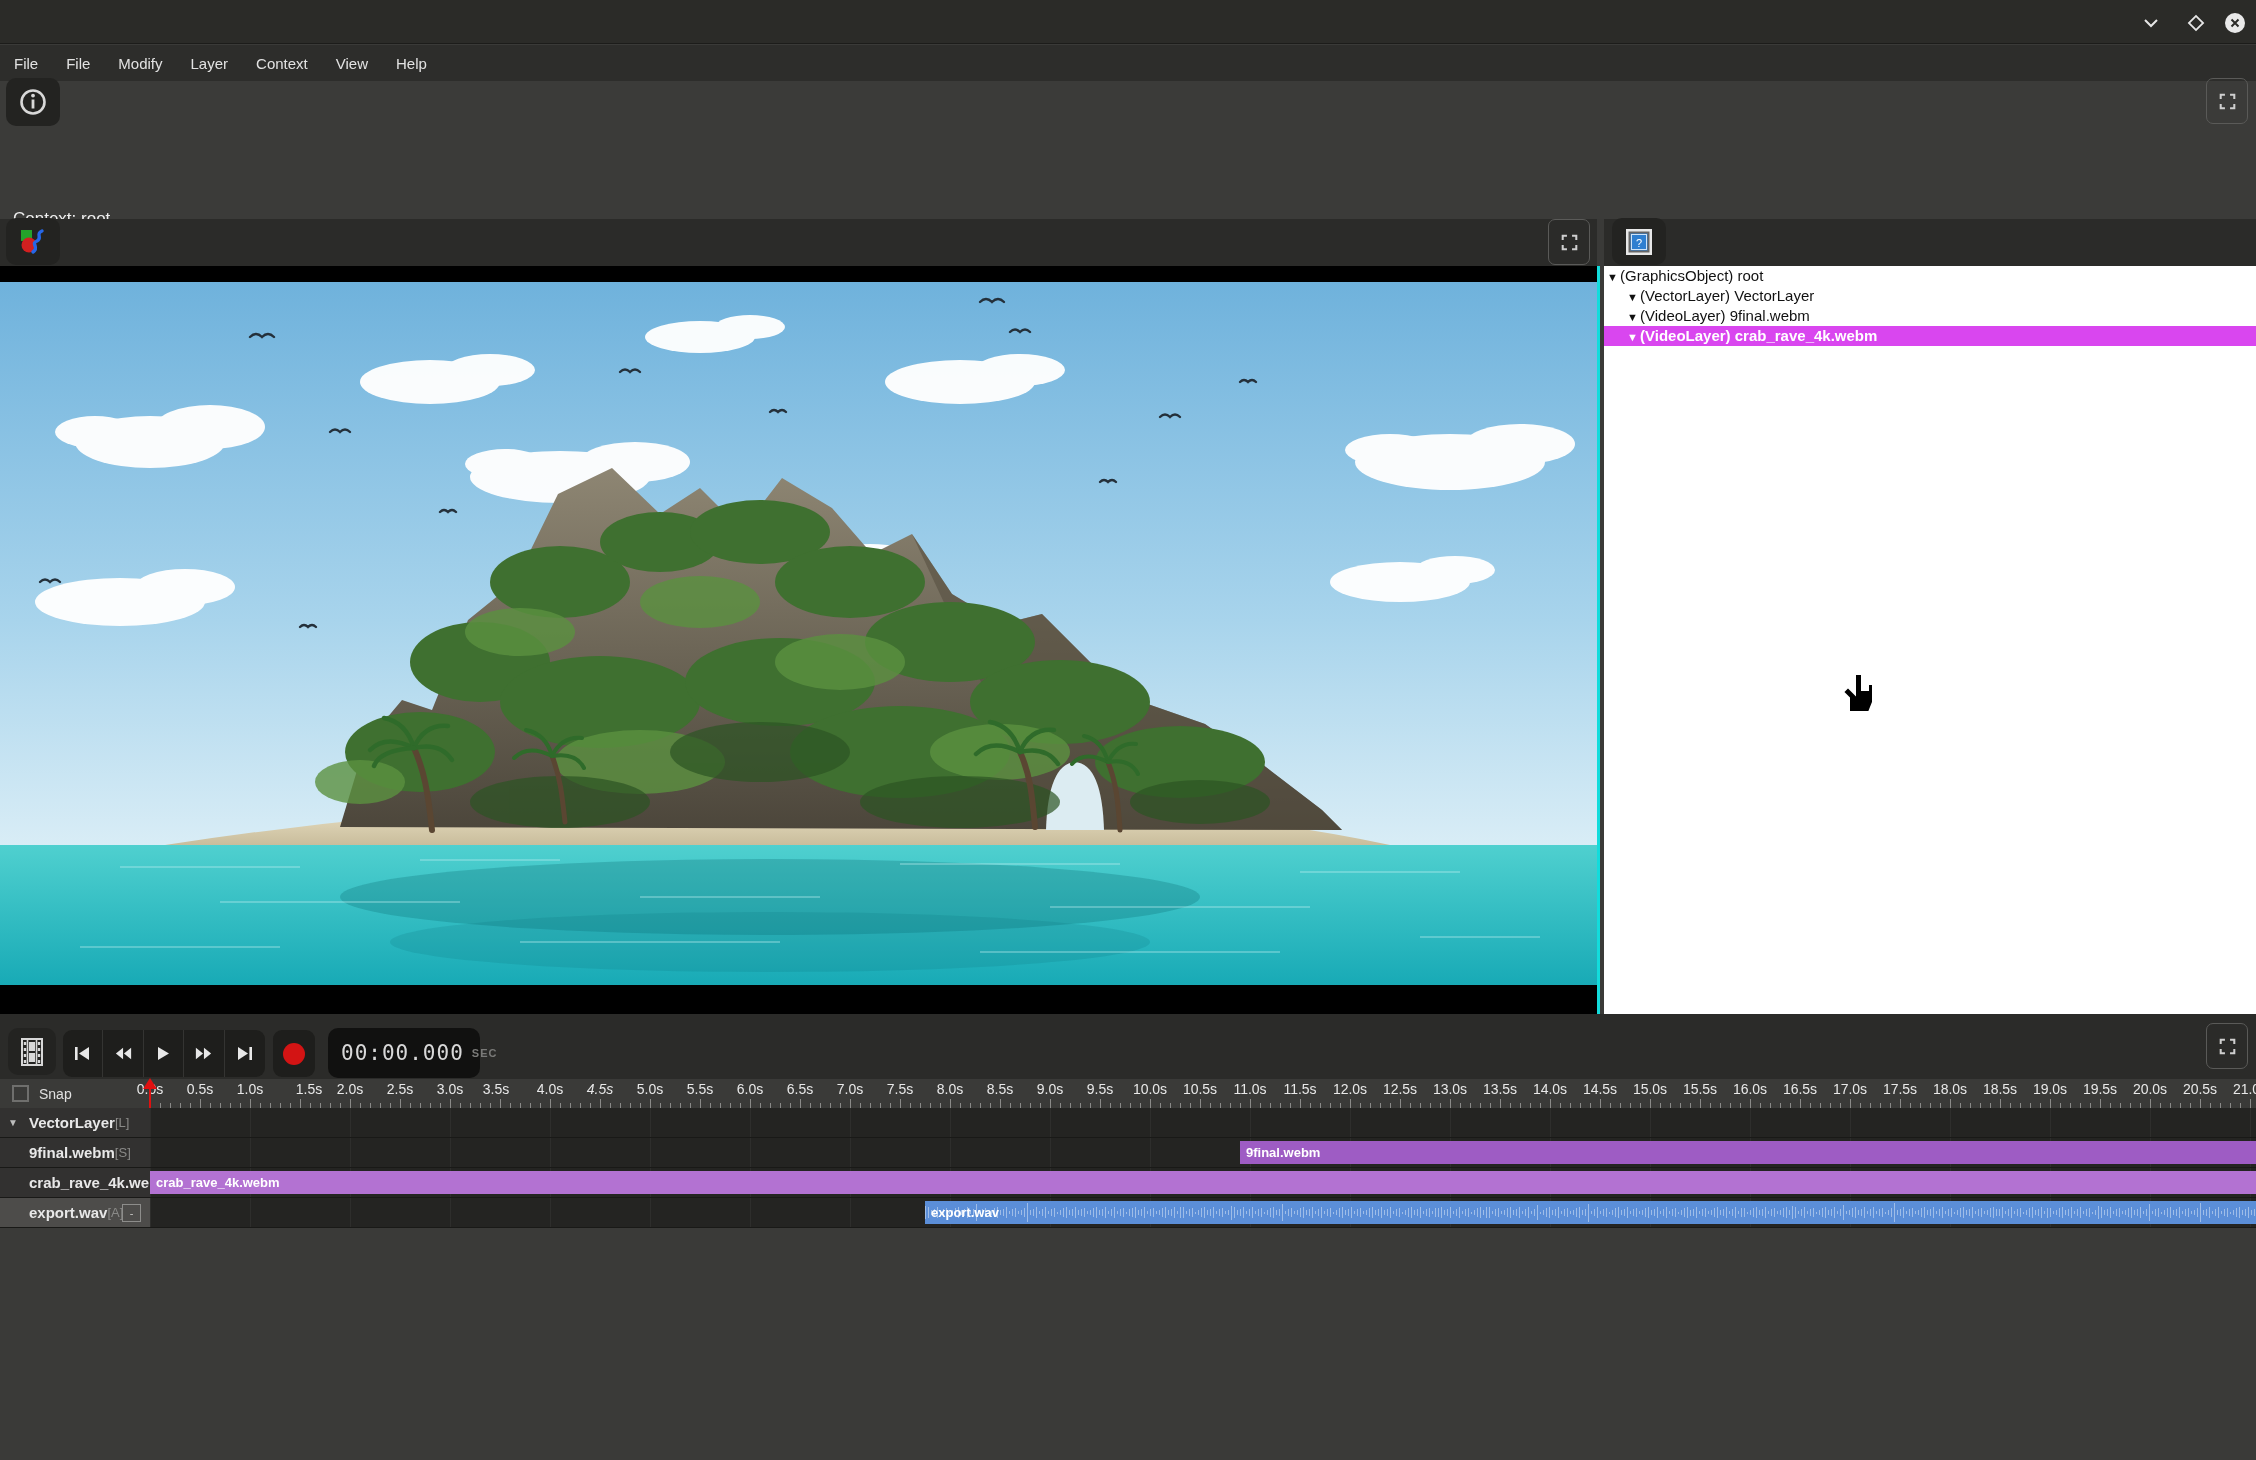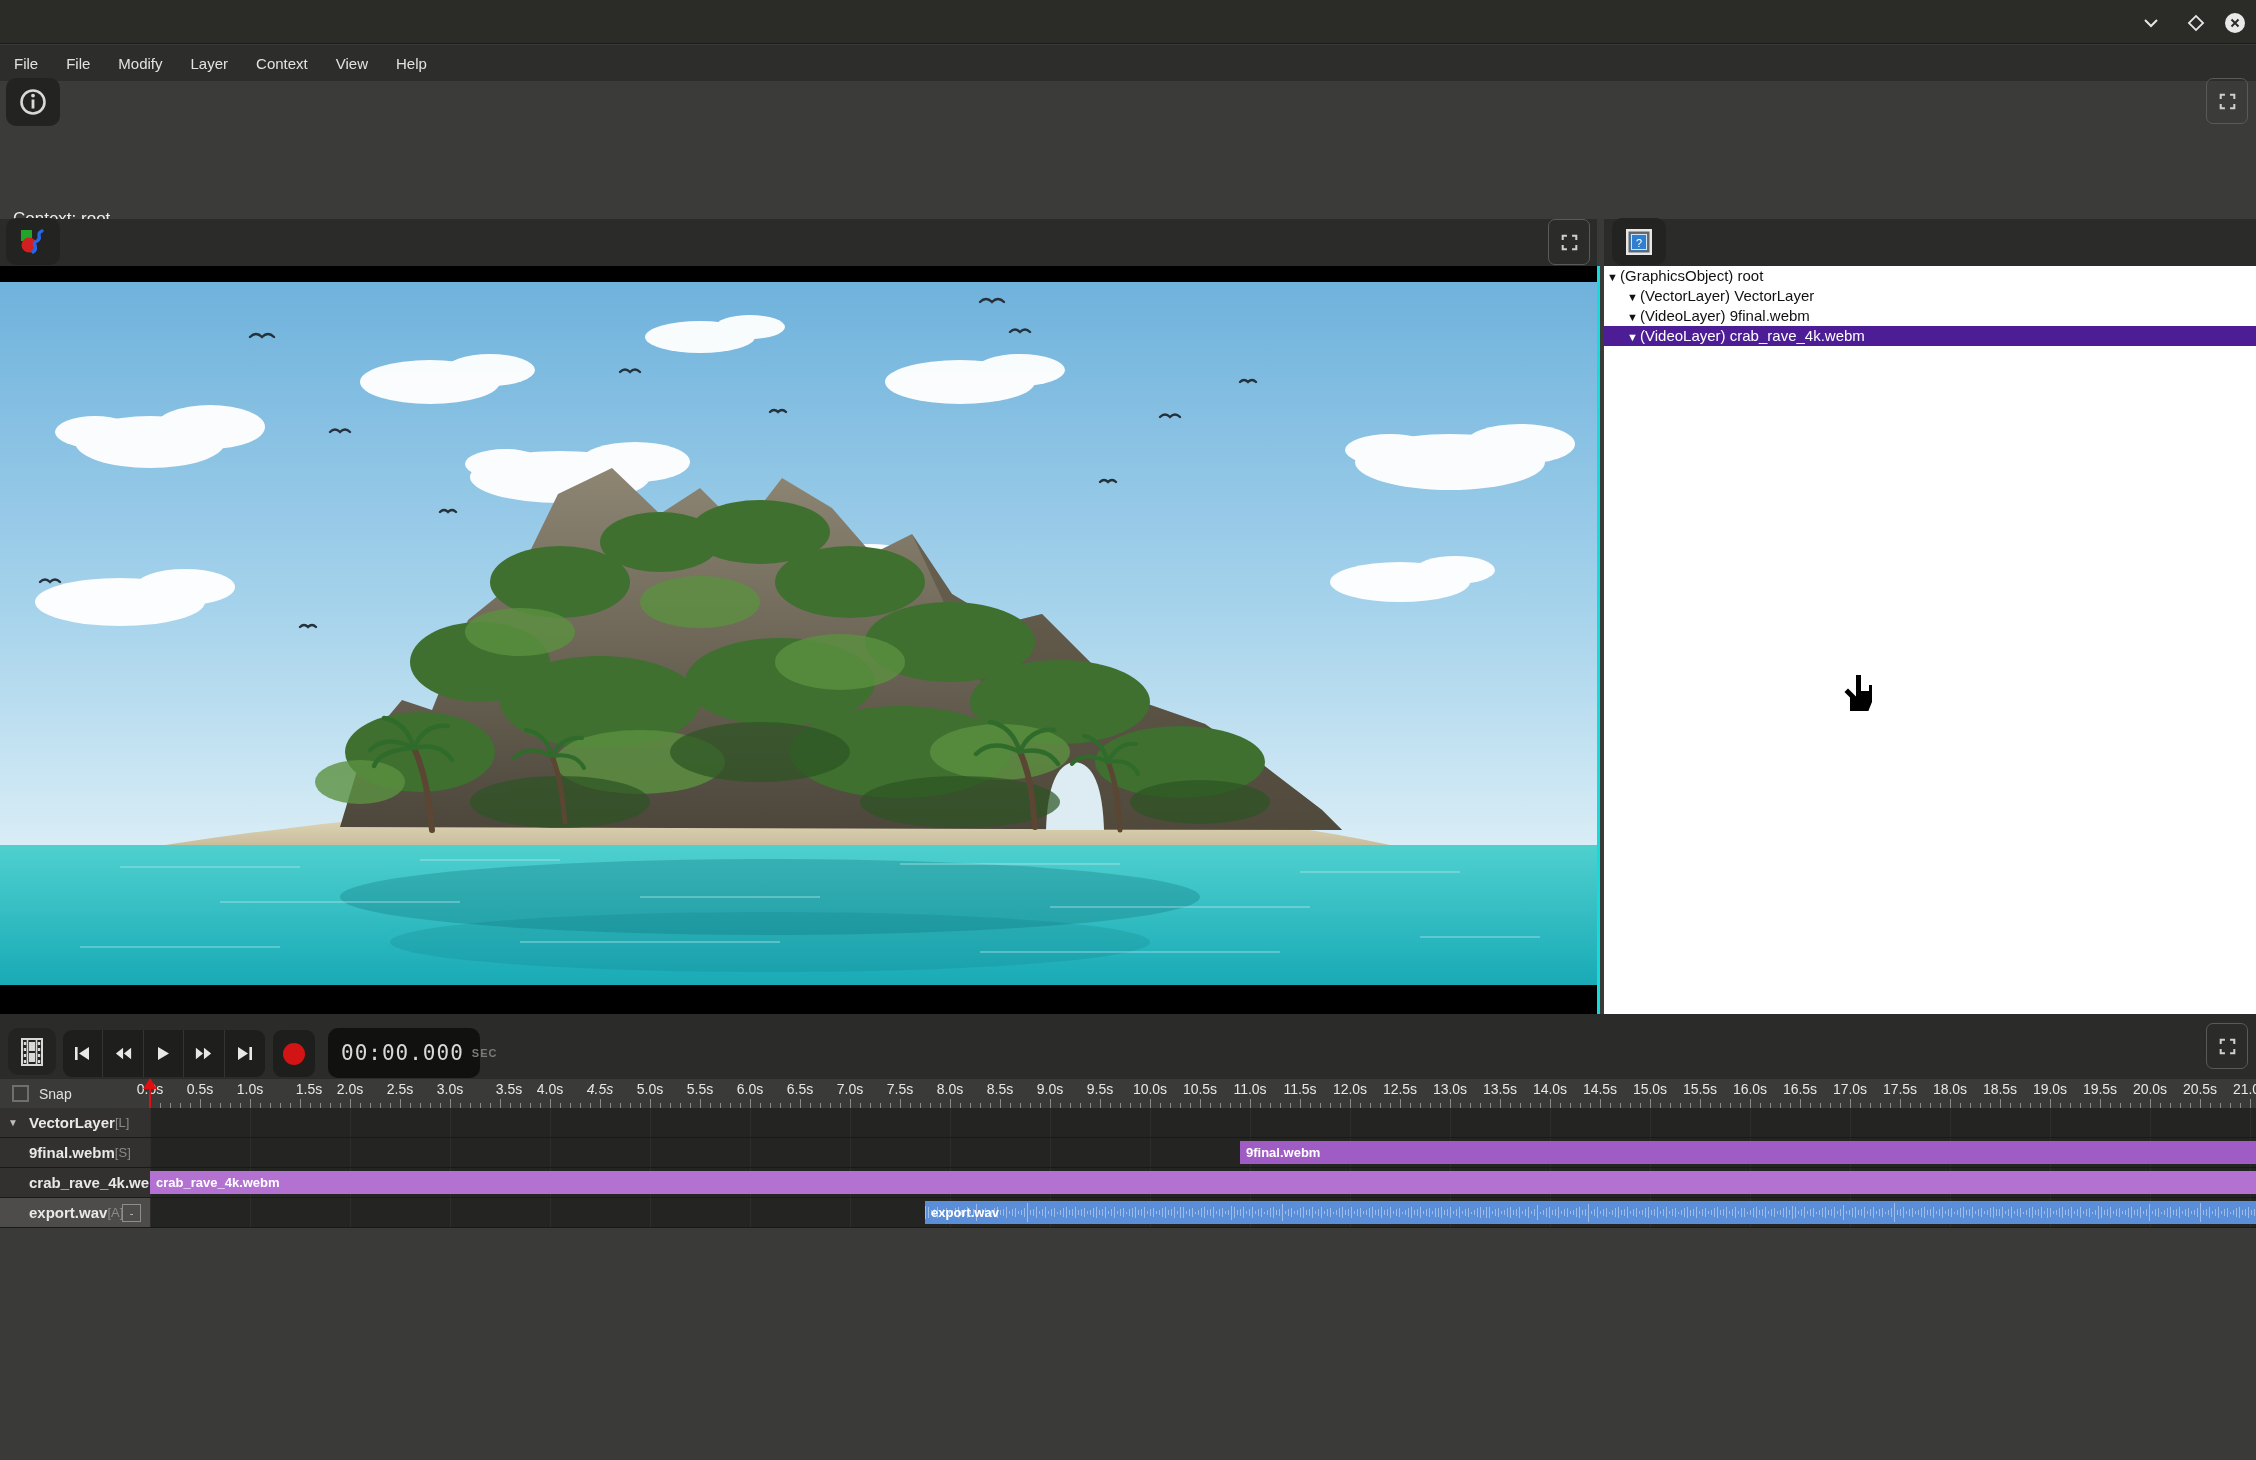--- a/index.html
+++ b/index.html
@@ -28,21 +28,21 @@
   
   #stage-header { position:absolute; left:0; top:219px; width:1597px; height:47px; background:#2b2b29; }
   #stage-body { position:absolute; left:0; top:266px; width:1597px; height:748px; background:#000; }
   #stage-canvas { position:absolute; left:0; top:16px; width:1597px; height:703px; }
   #stage-divider { position:absolute; left:1597px; top:266px; width:3px; height:748px; background:#12dcdc; }
 
   
   #tree-header { position:absolute; left:1604px; top:219px; width:652px; height:47px; background:#2b2b29; }
   #tree-body { position:absolute; left:1604px; top:266px; width:652px; height:748px; background:#ffffff; overflow:hidden; }
   .tree-row { position:relative; height:20px; line-height:20px; font-size:15px; color:#111; white-space:nowrap; }
-  .tree-row.selected { background:#4c1d95; color:#fff; }
+  .tree-row.selected { background:#d946ef; color:#fff;font-weight:bold; }
   .tree-arrow { display:inline-block; width:13px; font-size:11px; }
 
   
   #tl-header { position:absolute; left:0; top:1014px; width:2256px; height:65px; background:#2b2b29; }
   .transport-group { position:absolute; left:63px; top:16px; width:202px; height:47px; background:#1e1e1c; border-radius:9px; display:flex; }
   .tbtn { width:40.4px; height:47px; display:flex; align-items:center; justify-content:center; border-right:1px solid #343432; }
   .tbtn:last-child { border-right:none; }
   .tbtn svg { width:17px; height:15px; }
   #record-wrap { position:absolute; left:273px; top:16px; width:42px; height:47px; background:#1e1e1c; border-radius:9px; display:flex; align-items:center; justify-content:center; }
   #record-dot { width:22px; height:22px; border-radius:50%; background:#d31414; }
@@ -436,21 +436,21 @@
     <div class="tick" style="left: 420px; height: 5px;"></div>
     <div class="tick" style="left: 430px; height: 5px;"></div>
     <div class="tick" style="left: 440px; height: 5px;"></div>
     <div class="tick" style="left: 450px; height: 9px;"></div>
     <div class="ruler-label" style="left: 450px;">3.0s</div>
     <div class="tick" style="left: 460px; height: 5px;"></div>
     <div class="tick" style="left: 470px; height: 5px;"></div>
     <div class="tick" style="left: 480px; height: 5px;"></div>
     <div class="tick" style="left: 490px; height: 5px;"></div>
     <div class="tick" style="left: 500px; height: 9px;"></div>
-    <div class="ruler-label" style="left: 509px;">3.5s</div>
+    <div class="ruler-label" style="left: 496px;">3.5s</div>
     <div class="tick" style="left: 510px; height: 5px;"></div>
     <div class="tick" style="left: 520px; height: 5px;"></div>
     <div class="tick" style="left: 530px; height: 5px;"></div>
     <div class="tick" style="left: 540px; height: 5px;"></div>
     <div class="tick" style="left: 550px; height: 9px;"></div>
     <div class="ruler-label" style="left: 550px;">4.0s</div>
     <div class="tick" style="left: 560px; height: 5px;"></div>
     <div class="tick" style="left: 570px; height: 5px;"></div>
     <div class="tick" style="left: 580px; height: 5px;"></div>
     <div class="tick" style="left: 590px; height: 5px;"></div>

